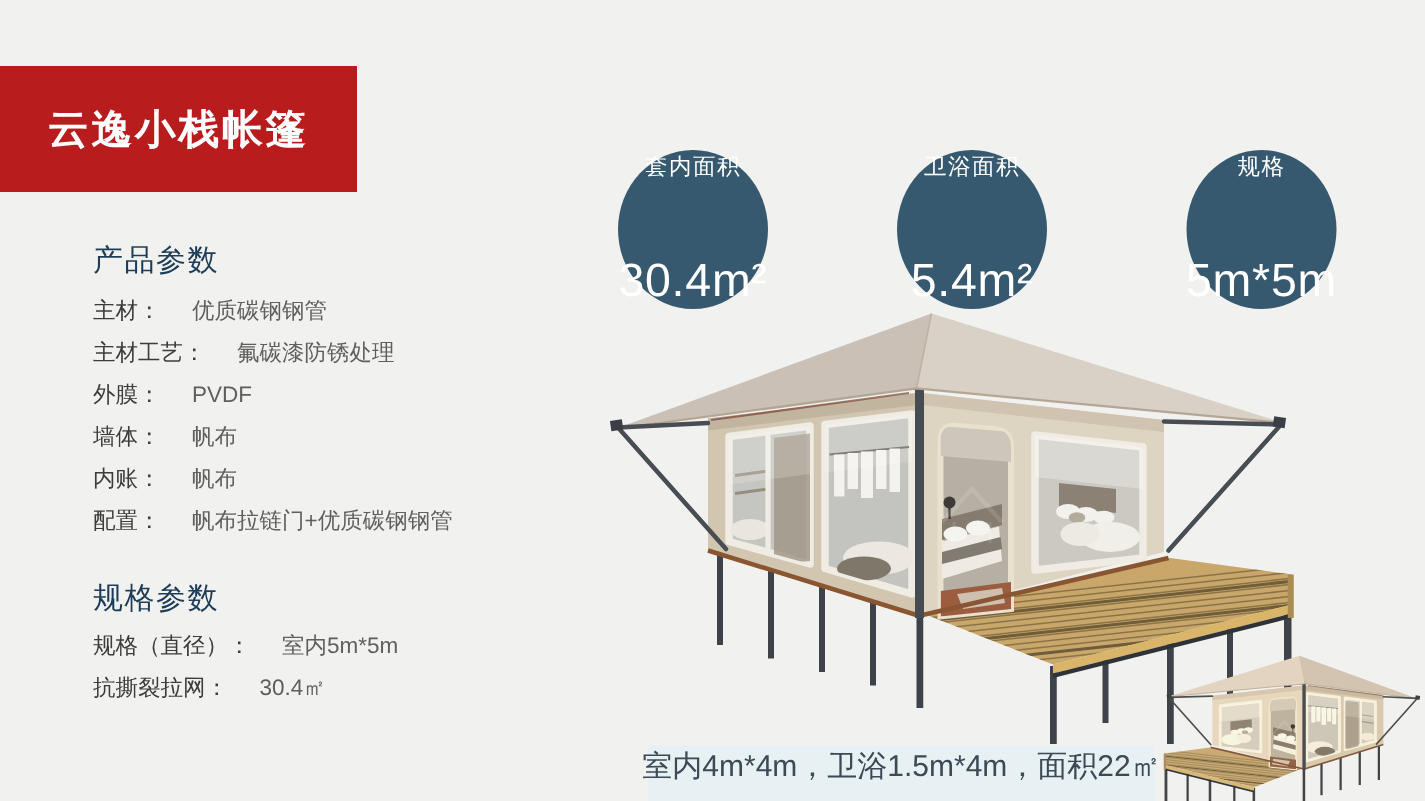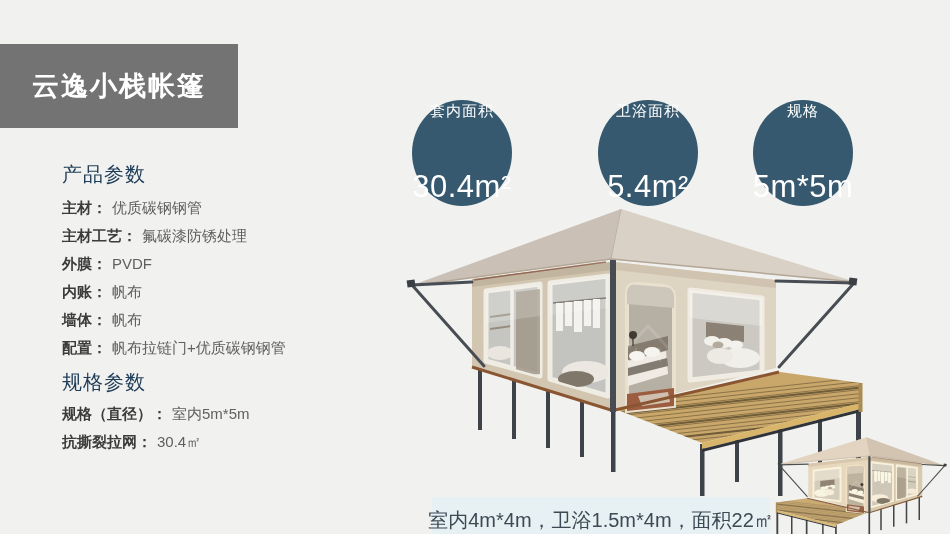--- a/index.html
+++ b/index.html
@@ -1,52 +1,52 @@
 <!DOCTYPE html>
 <html><head>
 <meta charset="utf-8">
 <style>
   html,body{margin:0;padding:0;}
   .page{position:relative;width:950px;height:534px;background:#f1f1ef;overflow:hidden;
         font-family:"Liberation Sans","DejaVu Sans",sans-serif;}
 
   
-  .badge{position:absolute;left:0;top:44px;width:238px;height:84px;background:#737373;
+  .badge{position:absolute;left:0;top:44px;width:238px;height:84px;background:#b91c1c;
          color:#ffffff;display:flex;align-items:center;justify-content:center;
          font-size:27px;font-weight:bold;letter-spacing:2px;}
 
   
   .sidebar{position:absolute;left:62px;top:162px;width:345px;}
   .section-heading{font-size:20px;font-weight:normal;color:#1d3c57;line-height:24px;
                    margin:0 0 8px 0;letter-spacing:1px;}
-  .section-heading.second{margin-top:8px;margin-bottom:6px;}
+  .section-heading.second{margin-top:25px;margin-bottom:6px;}
   .param-row{height:28px;line-height:28px;font-size:15px;white-space:nowrap;}
-  .param-label{font-weight:bold;color:#3c3c3c;}
-  .param-value{color:#5f5f5f;margin-left:5px;}
+  .param-label{font-weight:normal;color:#3c3c3c;}
+  .param-value{color:#5f5f5f;margin-left:21px;}
 
   
   .stat-circle{position:absolute;width:100px;height:106px;border-radius:50%;
                background:#36596f;color:#ffffff;display:flex;flex-direction:column;
                align-items:center;justify-content:center;text-align:center;gap:43px;}
   .stat-label{font-size:15px;margin-bottom:5px;letter-spacing:1px;}
   .stat-value{font-size:31px;letter-spacing:.5px;}
   #stat1{left:412px;top:100px;}
   #stat2{left:598px;top:100px;}
-  #stat3{left:753px;top:100px;}
+  #stat3{left:791px;top:100px;}
 
   
   .tent-main{position:absolute;left:390px;top:196px;width:520px;height:300px;}
   .tent-main svg{width:520px;height:300px;display:block;}
   .tent-thumb{position:absolute;left:758px;top:432px;width:195px;height:102px;overflow:hidden;
               filter:sepia(.25) brightness(.97);}
   .tent-thumb svg{width:195px;height:113px;display:block;}
 
   
   .caption{position:absolute;left:432px;top:497px;width:338px;height:37px;background:#e7f0f2;
-           color:#3c4a56;display:flex;align-items:flex-end;justify-content:center;
+           color:#3c4a56;display:flex;align-items:flex-start;justify-content:center;
            font-size:20px;white-space:nowrap;}
 </style>
 </head>
 <body>
 
 <div class="page">
 
   <div class="badge">
     <span>云逸小栈帐篷</span>
   </div>
@@ -57,24 +57,24 @@
     <div class="param-row">
       <span class="param-label">主材：</span><span class="param-value">优质碳钢钢管</span>
     </div>
     <div class="param-row">
       <span class="param-label">主材工艺：</span><span class="param-value">氟碳漆防锈处理</span>
     </div>
     <div class="param-row">
       <span class="param-label">外膜：</span><span class="param-value">PVDF</span>
     </div>
     <div class="param-row">
+      <span class="param-label">墙体：</span><span class="param-value">帆布</span>
+    </div>
+    <div class="param-row">
       <span class="param-label">内账：</span><span class="param-value">帆布</span>
-    </div>
-    <div class="param-row">
-      <span class="param-label">墙体：</span><span class="param-value">帆布</span>
     </div>
     <div class="param-row">
       <span class="param-label">配置：</span><span class="param-value">帆布拉链门+优质碳钢钢管</span>
     </div>
 
     <div class="section-heading second">规格参数</div>
 
     <div class="param-row">
       <span class="param-label">规格（直径）：</span><span class="param-value">室内5m*5m</span>
     </div>

